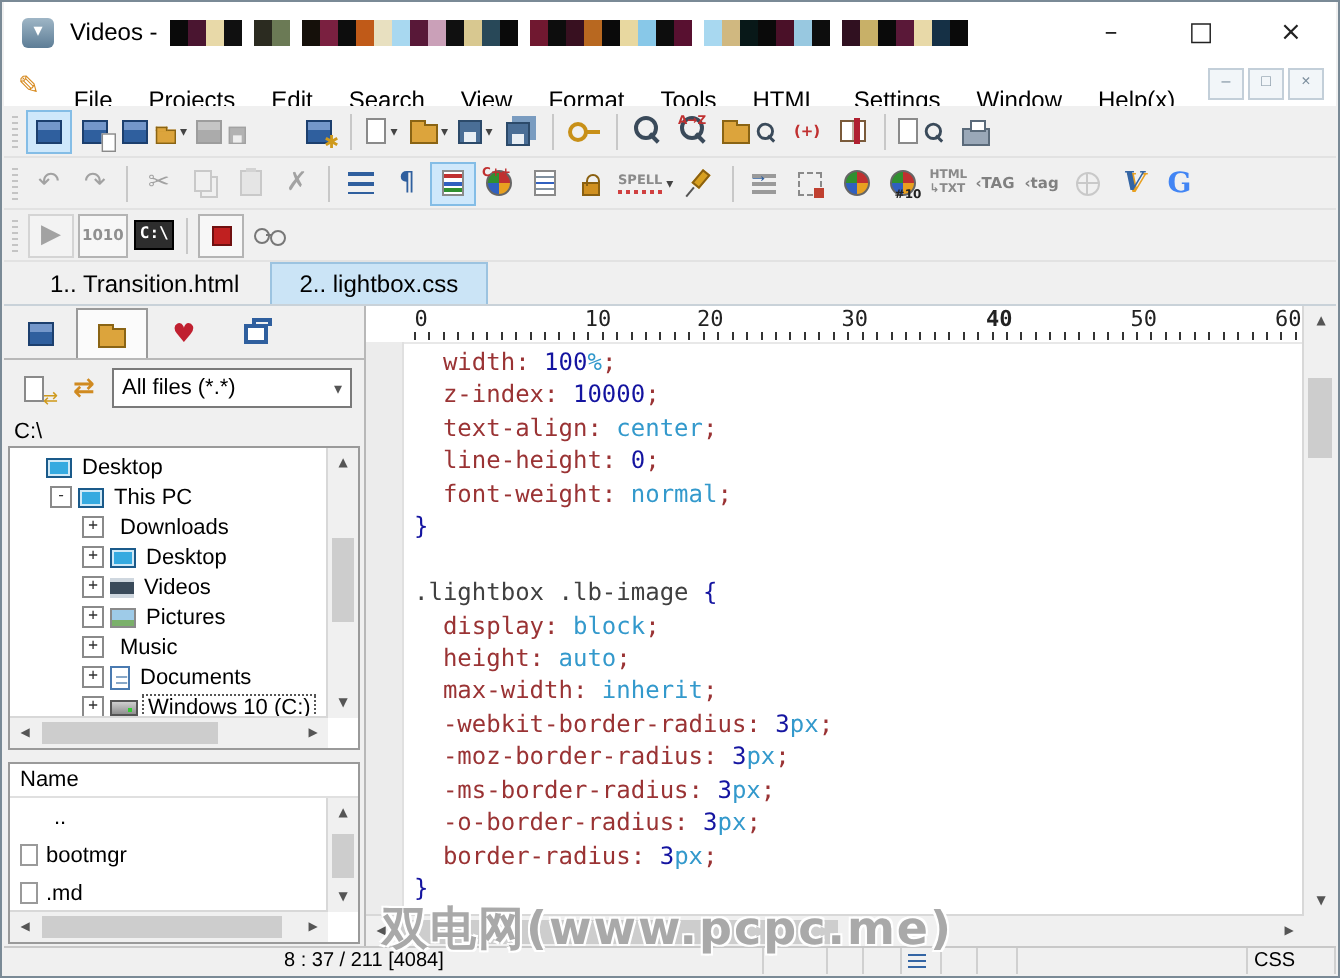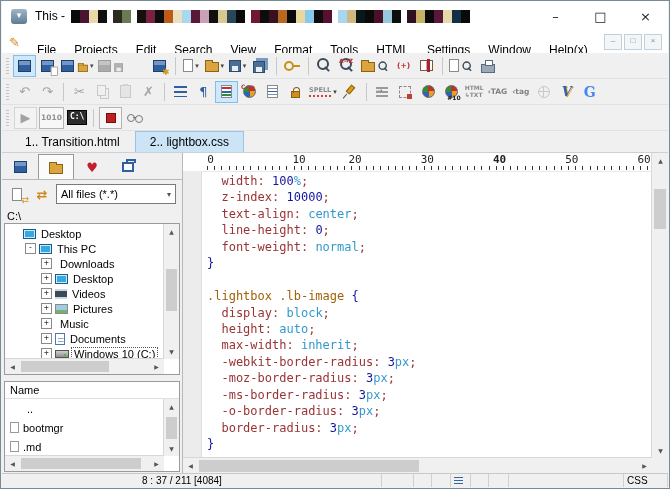--- a/index.html
+++ b/index.html
@@ -142,42 +142,42 @@
   
   #editor{position:absolute;left:182px;top:152px;right:1px;bottom:14px;background:#fff;}
   #ruler{position:absolute;left:0;top:0;right:16px;height:18px;background:#fff;border-bottom:1px solid #e8e8e8;}
   #ruler .rnum{position:absolute;top:0;font:11px "DejaVu Sans Mono",monospace;color:#222;transform:translateX(-50%);}
   #ruler .ticks{position:absolute;left:24px;right:0;bottom:1px;height:4px;
     background:repeating-linear-gradient(90deg,#333 0 1px,transparent 1px 7.22px);}
   #gutter{position:absolute;left:0;top:18px;bottom:16px;width:18px;background:#ececec;border-right:1px solid #e0e0e0;}
   #codearea{position:absolute;left:18px;top:18px;right:16px;bottom:16px;overflow:hidden;}
   #code{margin:0;padding:2px 0 0 6px;font:12px/16.45px "DejaVu Sans Mono",monospace;white-space:pre;}
   .cl{height:16.45px;}
-  .c-p{color:#9a3334;} .c-n{color:#1414a0;} .c-k{color:#3399cc;} .c-s{color:#a16207;} .c-b{color:#1414a0;}
+  .c-p{color:#9a3334;} .c-n{color:#1414a0;} .c-k{color:#3399cc;} .c-s{color:#404040;} .c-b{color:#1414a0;}
   #evsb{position:absolute;right:0;top:0;bottom:16px;width:16px;background:#f0f0f0;border-left:1px solid #d8d8d8;}
   #ehsb{position:absolute;left:0;right:16px;bottom:0;height:16px;background:#f0f0f0;border-top:1px solid #d8d8d8;}
   #ecorner{position:absolute;right:0;bottom:0;width:16px;height:16px;background:#f0f0f0;}
   
   #statusbar{position:absolute;left:1px;right:1px;bottom:1px;height:13px;background:#f0f0f0;
     border-top:1px solid #c8c8c8;display:flex;font-size:10px;color:#000;align-items:center;}
   .scell{height:100%;border-right:1px solid #d0d0d0;display:flex;align-items:center;box-sizing:border-box;padding:0 3px;}
   .slines{width:9px;height:7px;background:repeating-linear-gradient(#3465a4 0 1px,transparent 1px 3px);}
   
   #watermark{position:absolute;left:190px;top:448px;z-index:30;font-size:23px;font-weight:bold;color:#a9a9a9;
     text-shadow:-1px -1px 0 #fff,1px -1px 0 #fff,-1px 1px 0 #fff,1px 1px 0 #fff;white-space:nowrap;
     font-family:"DejaVu Sans",sans-serif;letter-spacing:1px;}
 </style>
 </head>
 <body>
 
 <div class="win">
 
   <div id="titlebar">
     <div class="appicon">▾</div>
-    <span class="apptitle">This -</span>
+    <span class="apptitle">Videos -</span>
     <div id="censor">
         <i style="background: rgb(10, 10, 10);"></i>
         <i style="background: rgb(74, 21, 48);"></i>
         <i style="background: rgb(232, 217, 168);"></i>
         <i style="background: rgb(16, 16, 16);"></i>
         <i style="width: 6px;"></i>
         <i style="background: rgb(43, 43, 32);"></i>
         <i style="background: rgb(107, 122, 85);"></i>
         <i style="width: 6px;"></i>
         <i style="background: rgb(21, 16, 10);"></i>
@@ -587,13 +587,14 @@
         <span class="slines"></span>
       </div>
       <div class="scell" style="width: 18px;"></div>
       <div class="scell" style="width: 20px;"></div>
       <div class="scell" style="flex: 1 1 0%;"></div>
       <div class="scell" style="width: 44px;">
         <span>CSS</span>
       </div>
     </div>
 
+  <div id="watermark">双电网(www.pcpc.me)</div>
 </div>
 
 </body></html>

